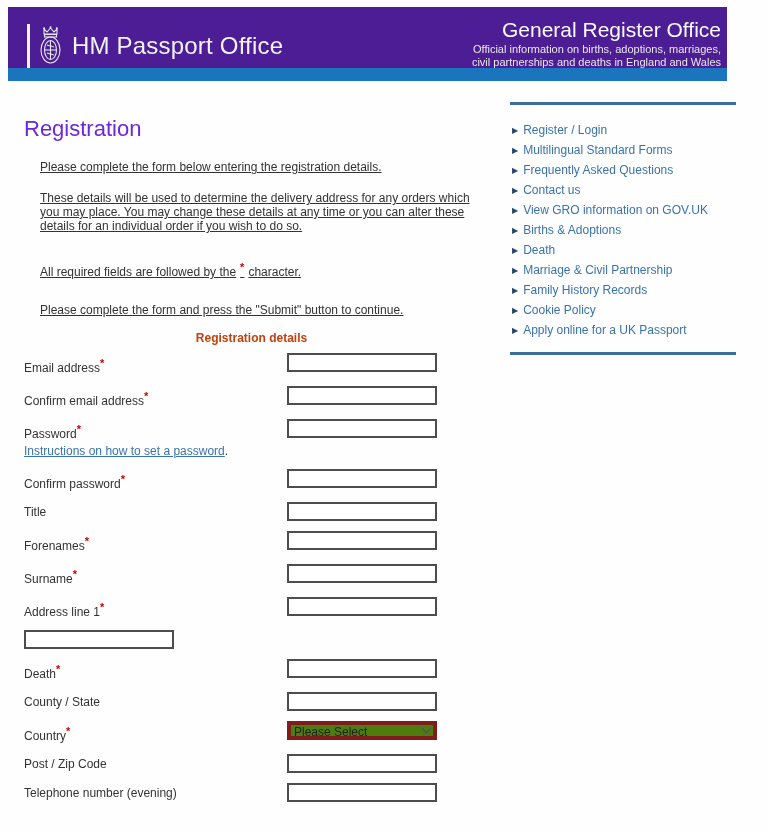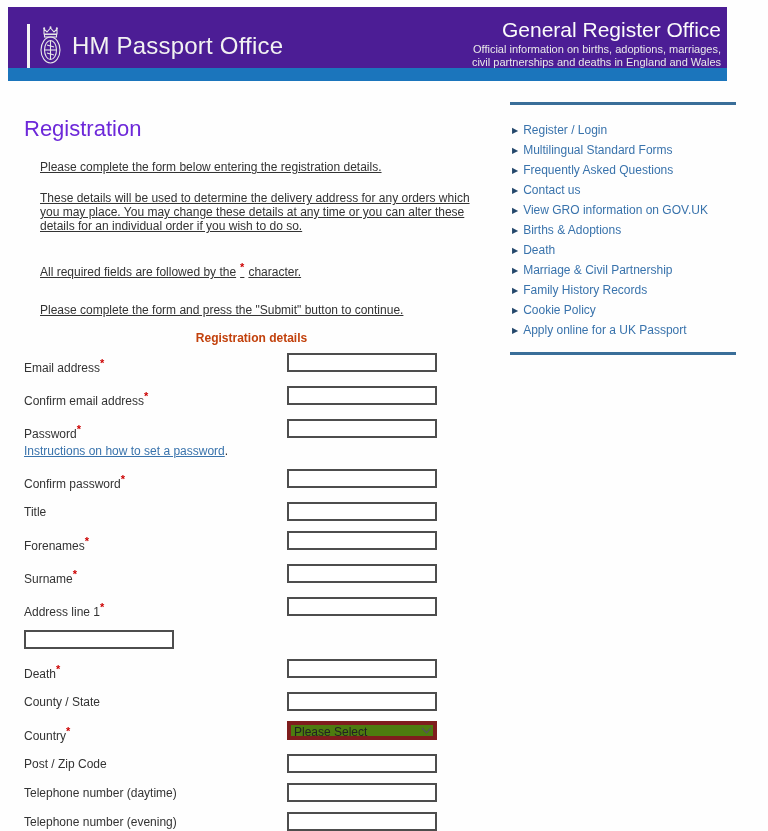--- a/index.html
+++ b/index.html
@@ -164,23 +164,19 @@
           <div class="label-cell"><span>Country</span><sup class="ast">*</sup></div>
           <div class="select-wrap"><select><option>Please Select</option></select><span class="chev"><svg width="11" height="7" viewBox="0 0 11 7">
                 <polyline points="1,1 5.5,5.8 10,1" fill="none" stroke="#555" stroke-width="1.4"></polyline>
               </svg></span></div>
         </div>
         <div class="form-row">
           <div class="label-cell"><span>Post / Zip Code</span></div>
           <input type="text" class="tbox" style="">
         </div>
         <div class="form-row">
-          <div class="label-cell"><span>Telephone number (daytime)</span></div>
-          <input type="text" class="tbox" style="">
-        </div>
-        <div class="form-row">
           <div class="label-cell"><span>Telephone number (evening)</span></div>
           <input type="text" class="tbox" style="">
         </div>
       </div>
   </section>
 
 </div>
 
 </body></html>

